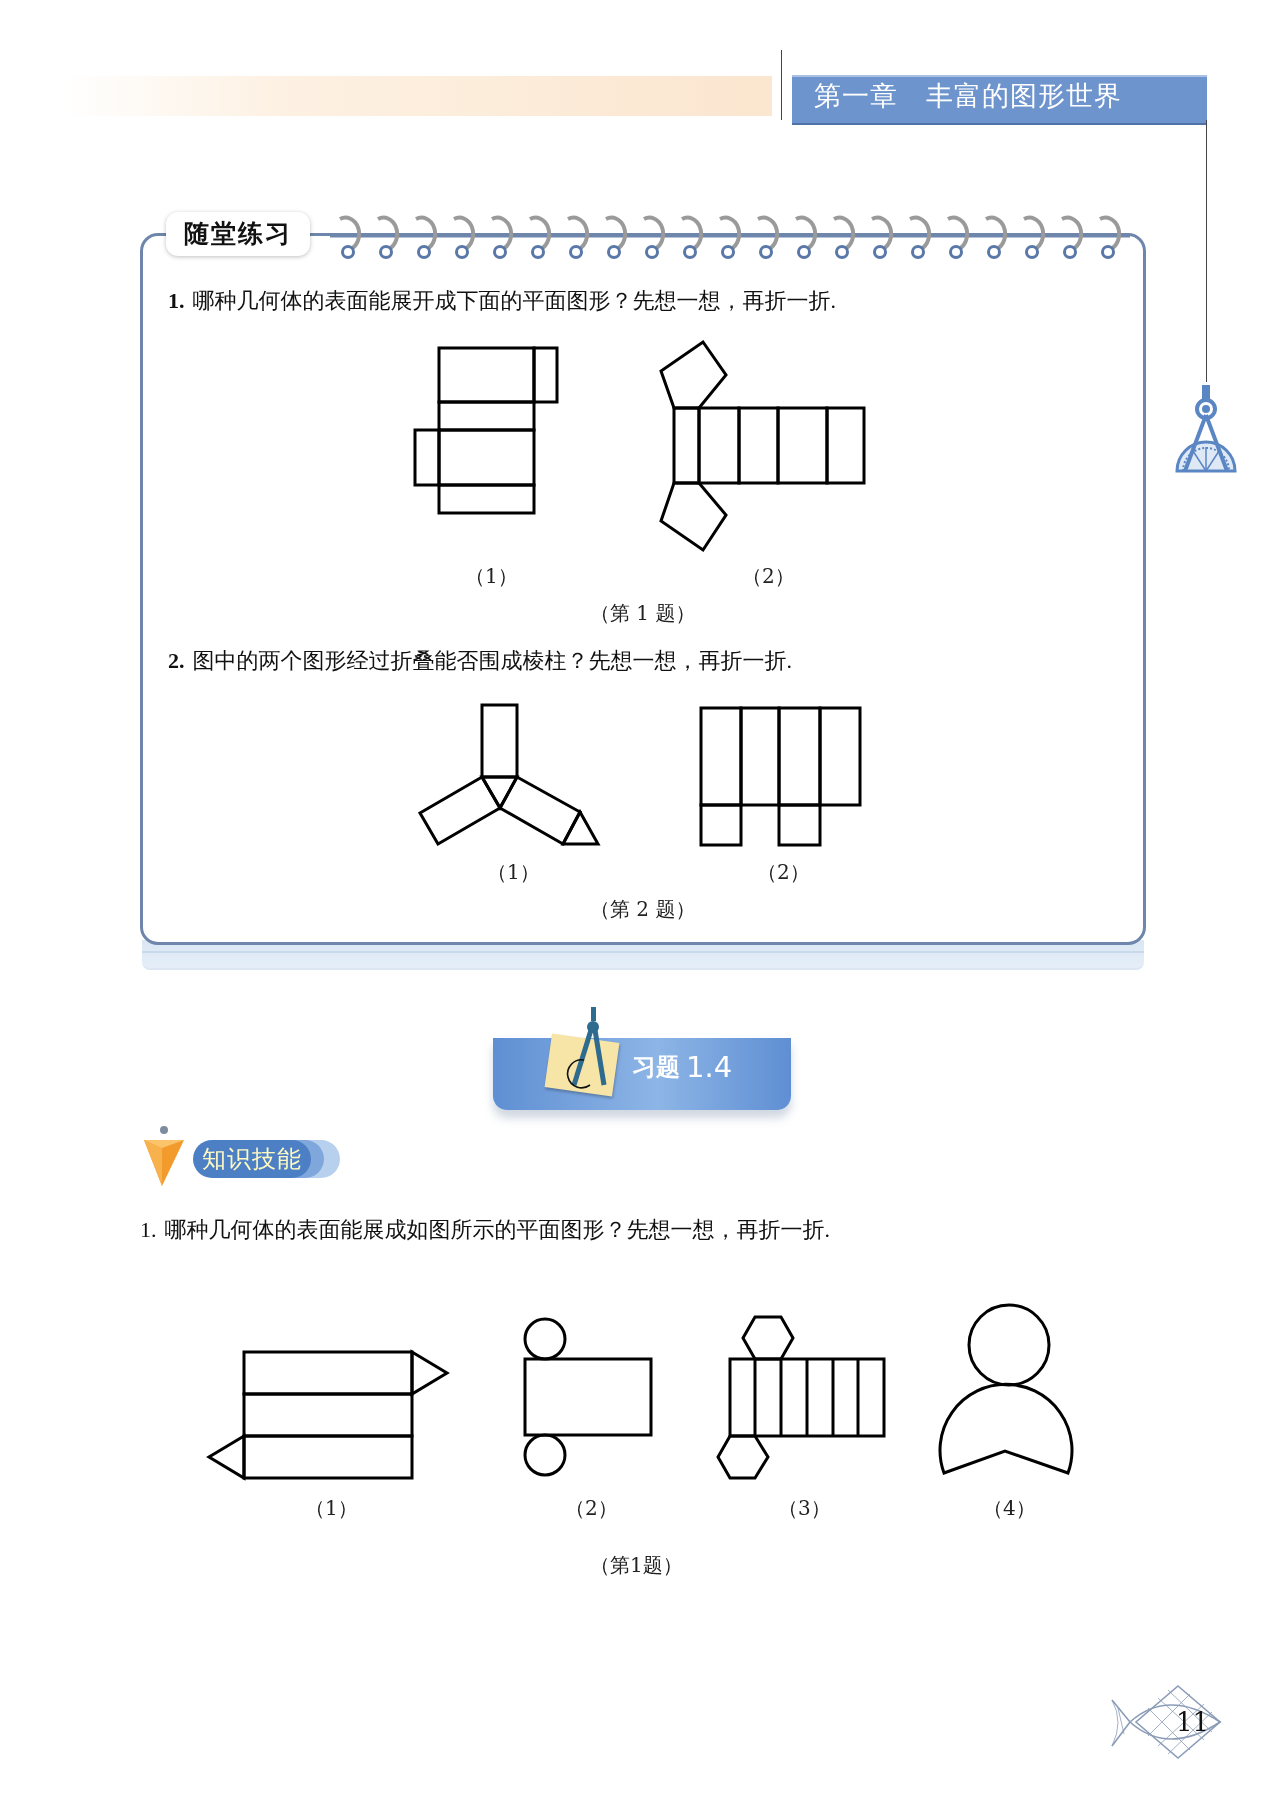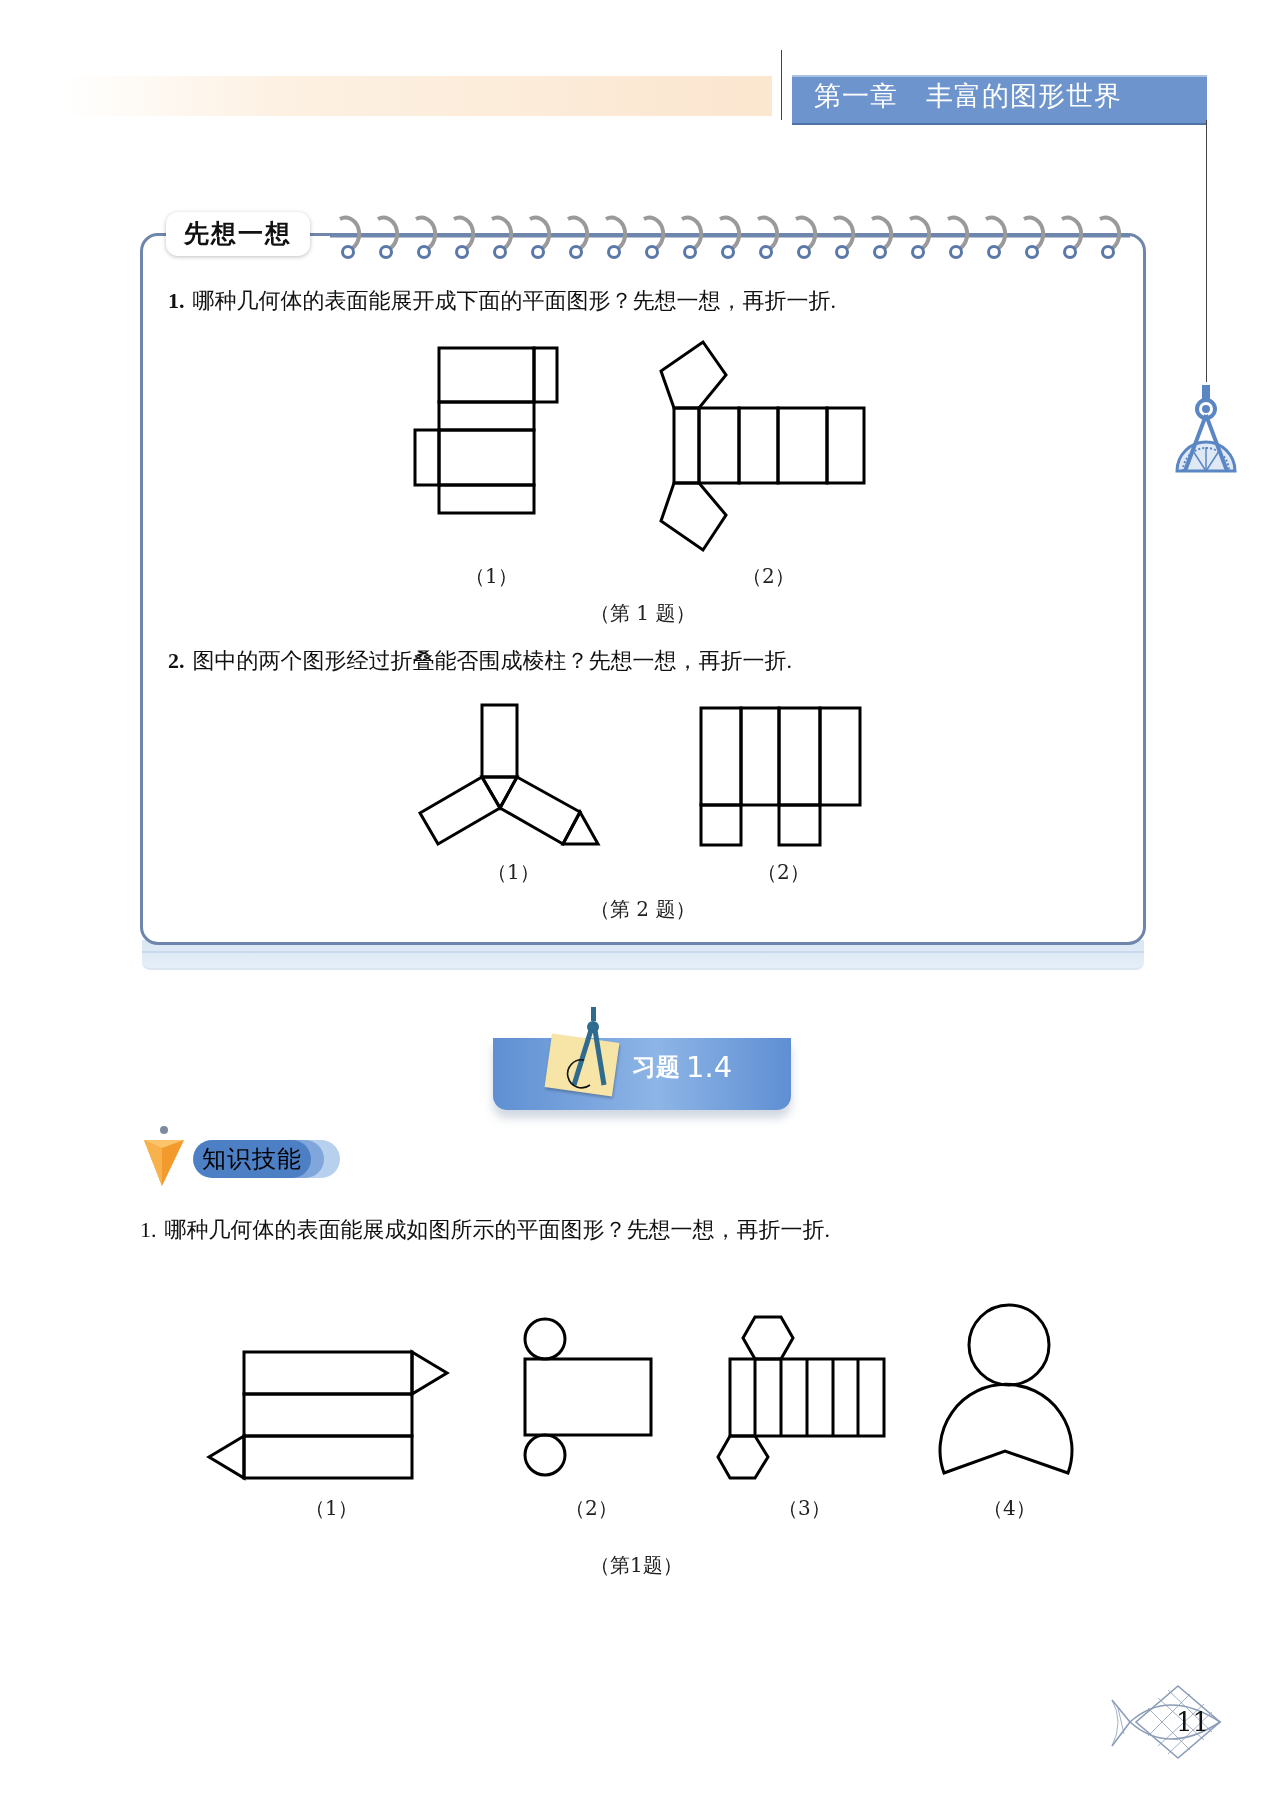--- a/index.html
+++ b/index.html
@@ -44,21 +44,21 @@
     background: linear-gradient(90deg, #5f8fd3 0%, #8db5e6 55%, #5f8fd3 100%);
     border-radius: 0 0 14px 14px; box-shadow: 0 8px 10px rgba(120,140,170,0.35); }
   .ex-note { left: 548px; top: 1038px; width: 68px; height: 54px; background: #f6e5a6;
     transform: rotate(8deg); box-shadow: 1px 2px 3px rgba(0,0,0,0.25); }
   .ex-title { left: 632px; top: 1050px; color: #fff; font-family: "DejaVu Sans", sans-serif;
     white-space: nowrap; }
   .ex-title .zh { font-size: 24px; font-weight: bold; vertical-align: middle; text-align: center; }
   .ex-title .num { font-size: 29px; vertical-align: middle; margin-left: 6px; }
 
   .skill-tag { left: 193px; top: 1140px; width: 118px; height: 38px; background: #4c7fc4;
-    border-radius: 19px; color: #000000; font-family: "DejaVu Sans", sans-serif;
+    border-radius: 19px; color: #fef9c3; font-family: "DejaVu Sans", sans-serif;
     font-size: 24px; line-height: 38px; text-align: center; letter-spacing: 1px; z-index: 2; }
   .skill-tag-bg { left: 270px; top: 1140px; width: 70px; height: 38px; background: #b6d0ee;
     border-radius: 19px; }
   .skill-tag-bg2 { left: 262px; top: 1140px; width: 62px; height: 38px; background: #7fa7dc;
     border-radius: 19px; }
   .pencil-icon { left: 142px; top: 1124px; width: 46px; height: 64px; }
 
   .page-num-icon { left: 1108px; top: 1680px; width: 120px; height: 84px; }
   .page-num { left: 1176px; top: 1707px; font-size: 26px; color: #111; }
 </style>
@@ -127,21 +127,21 @@
       <path d="M656 14 A10 12 0 1 1 667 44" stroke="#9a9a9a" stroke-width="4" fill="none"></path>
       <circle cx="664" cy="47" r="5.5" stroke="#5a78a8" stroke-width="3" fill="#fff"></circle>
       <path d="M694 14 A10 12 0 1 1 705 44" stroke="#9a9a9a" stroke-width="4" fill="none"></path>
       <circle cx="702" cy="47" r="5.5" stroke="#5a78a8" stroke-width="3" fill="#fff"></circle>
       <path d="M732 14 A10 12 0 1 1 743 44" stroke="#9a9a9a" stroke-width="4" fill="none"></path>
       <circle cx="740" cy="47" r="5.5" stroke="#5a78a8" stroke-width="3" fill="#fff"></circle>
       <path d="M770 14 A10 12 0 1 1 781 44" stroke="#9a9a9a" stroke-width="4" fill="none"></path>
       <circle cx="778" cy="47" r="5.5" stroke="#5a78a8" stroke-width="3" fill="#fff"></circle>
     </g>
 </svg>
-<div class="abs practice-tag">先想一想</div>
+<div class="abs practice-tag">随堂练习</div>
 
 <div class="abs q-text" style="left:168px; top:286px;">
   <b>1.</b><span>哪种几何体的表面能展开成下面的平面图形？先想一想，再折一折.</span>
 </div>
 
 <svg class="fig" width="1280" height="1814">
   <g fill="none" stroke="#000" stroke-width="3" stroke-linejoin="miter">
 
     <g>
       <rect x="439" y="348" width="95" height="54"></rect>

